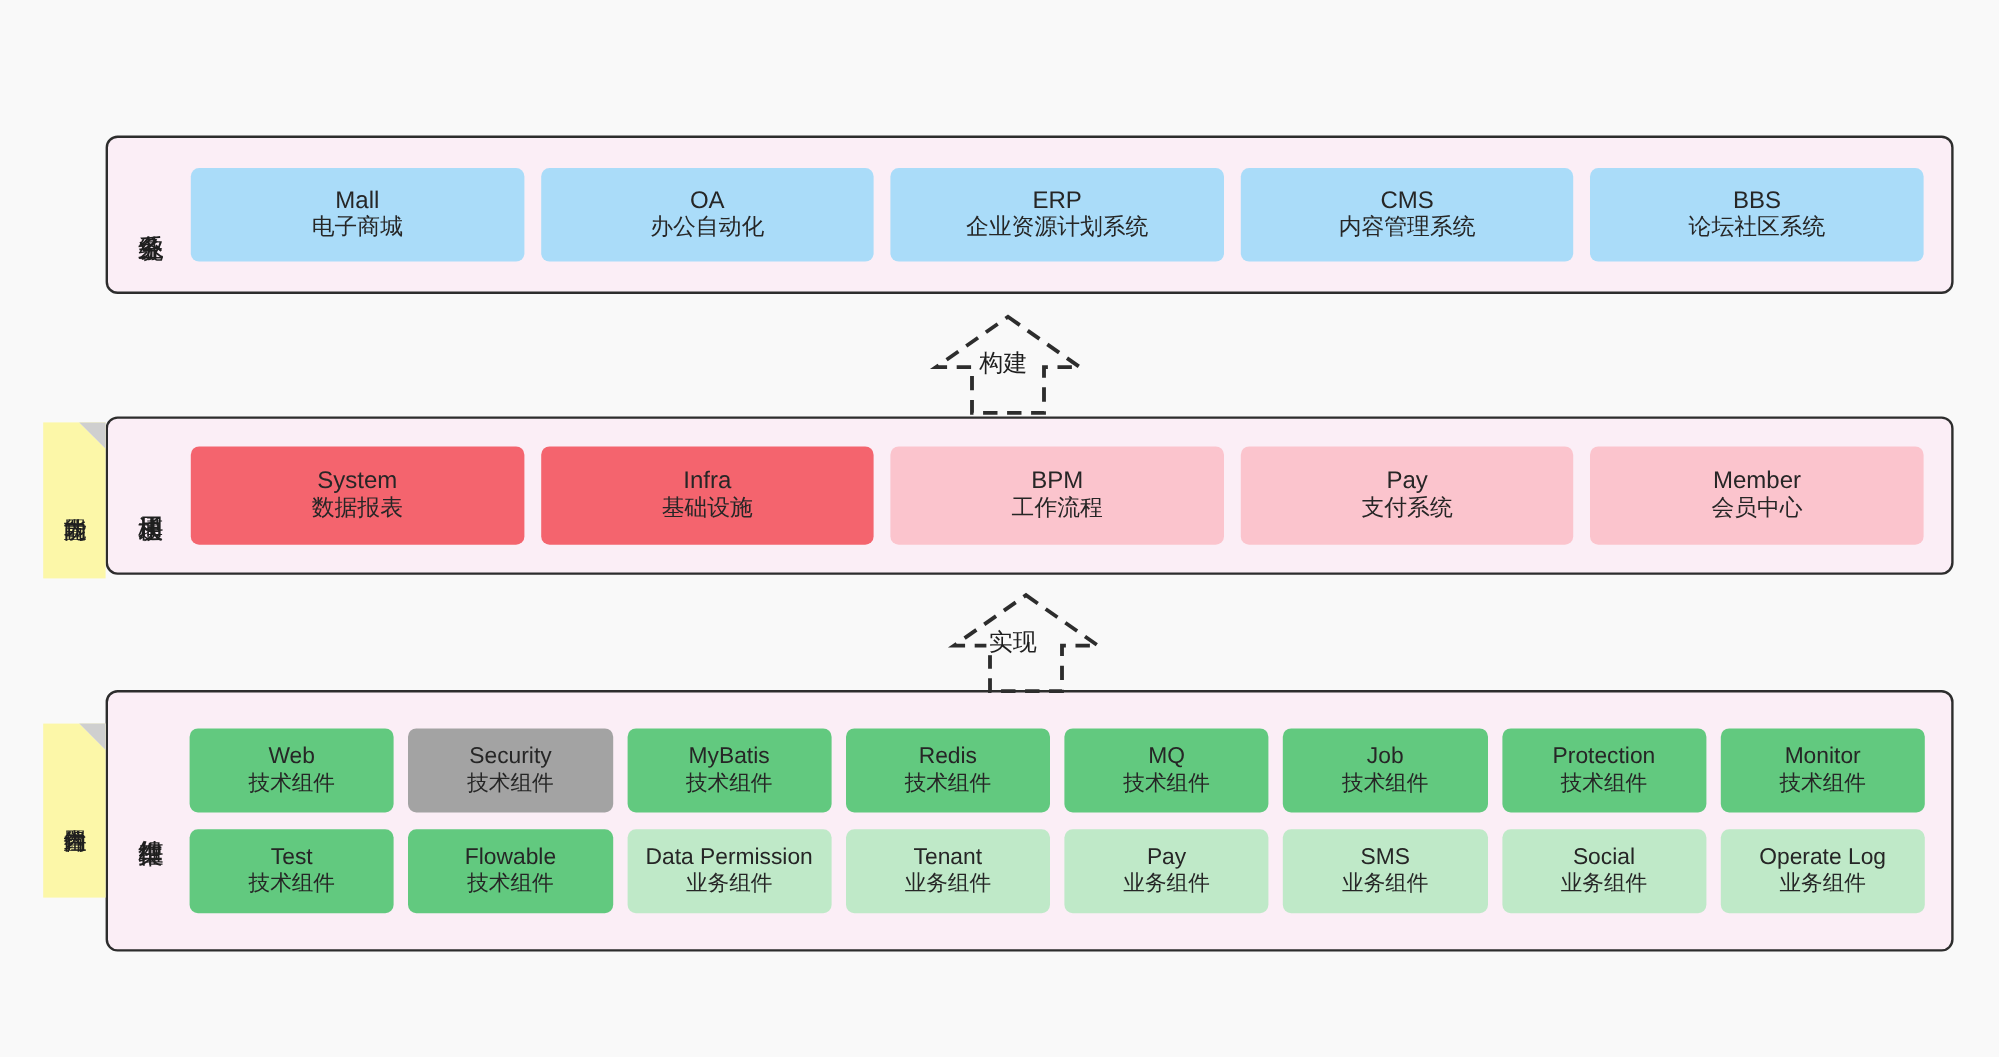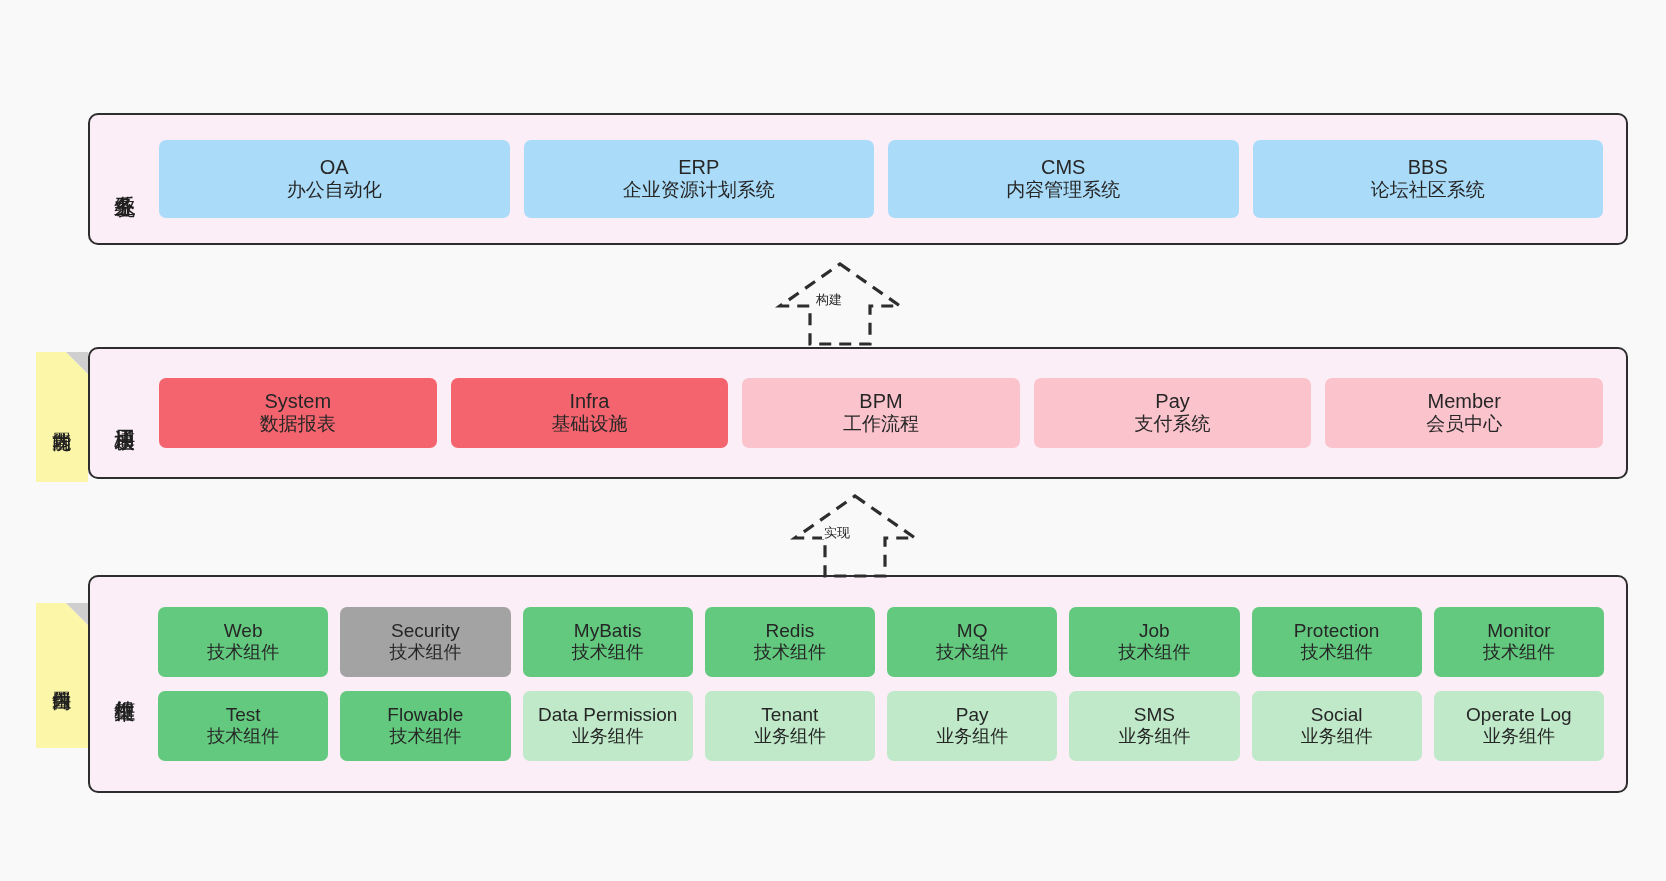--- a/index.html
+++ b/index.html
@@ -70,21 +70,21 @@
   }
   .card .t1{font-size:20px;line-height:1.18;}
   .card .t2{font-size:19px;line-height:1.2;}
 
   
   #layer-business{left:88px;top:113px;width:1540px;height:132px;}
   #layer-business .card{height:78px;background:#aadcf9;}
 
   
   #layer-modules{left:88px;top:347px;width:1540px;height:132px;}
-  #layer-modules .card{height:70px;}
+  #layer-modules .card{height:82px;}
 
   
   #layer-framework{left:88px;top:575px;width:1540px;height:218px;}
   #layer-framework .cards{padding:12px 16px 12px 4px;}
   #layer-framework .card-col{gap:14px;padding:0 6px;}
   #layer-framework .card{height:70px;}
   #layer-framework .card .t1{font-size:19px;}
   #layer-framework .card .t2{font-size:18px;}
 
   
@@ -121,41 +121,47 @@
     clip-path:polygon(0 0,100% 0,100% 100%);
   }
   #note-modules{left:36px;top:352px;height:130px;}
   #note-framework{left:36px;top:603px;height:145px;}
 
   
   .arrow{position:absolute;z-index:1;}
   .arrow svg{display:block;overflow:visible;}
   .arrow-label{
     position:absolute;
-    font-size:13px;
+    font-size:20px;
     color:#1f1f1f;
     background:#f9f9f9;
     padding:0 2px;
     line-height:1;
     white-space:nowrap;
   }
   #arrow-build{left:740px;top:258px;width:200px;height:92px;}
   #arrow-build .arrow-label{left:74px;top:35px;}
   #arrow-impl{left:755px;top:490px;width:200px;height:92px;}
   #arrow-impl .arrow-label{left:67px;top:36px;}
 </style>
 </head>
 <body>
 
 <div class="canvas">
 
   <div class="layer" id="layer-business">
     <div class="layer-title">业务系统</div>
     <div class="cards">
 
+      <div class="card-col">
+        <div class="card" style="background:#aadcf9">
+          <span class="t1">Mall</span>
+          <span class="t2">电子商城</span>
+        </div>
+      </div>
 
       <div class="card-col">
         <div class="card" style="background:#aadcf9">
           <span class="t1">OA</span>
           <span class="t2">办公自动化</span>
         </div>
       </div>
 
       <div class="card-col">
         <div class="card" style="background:#aadcf9">

